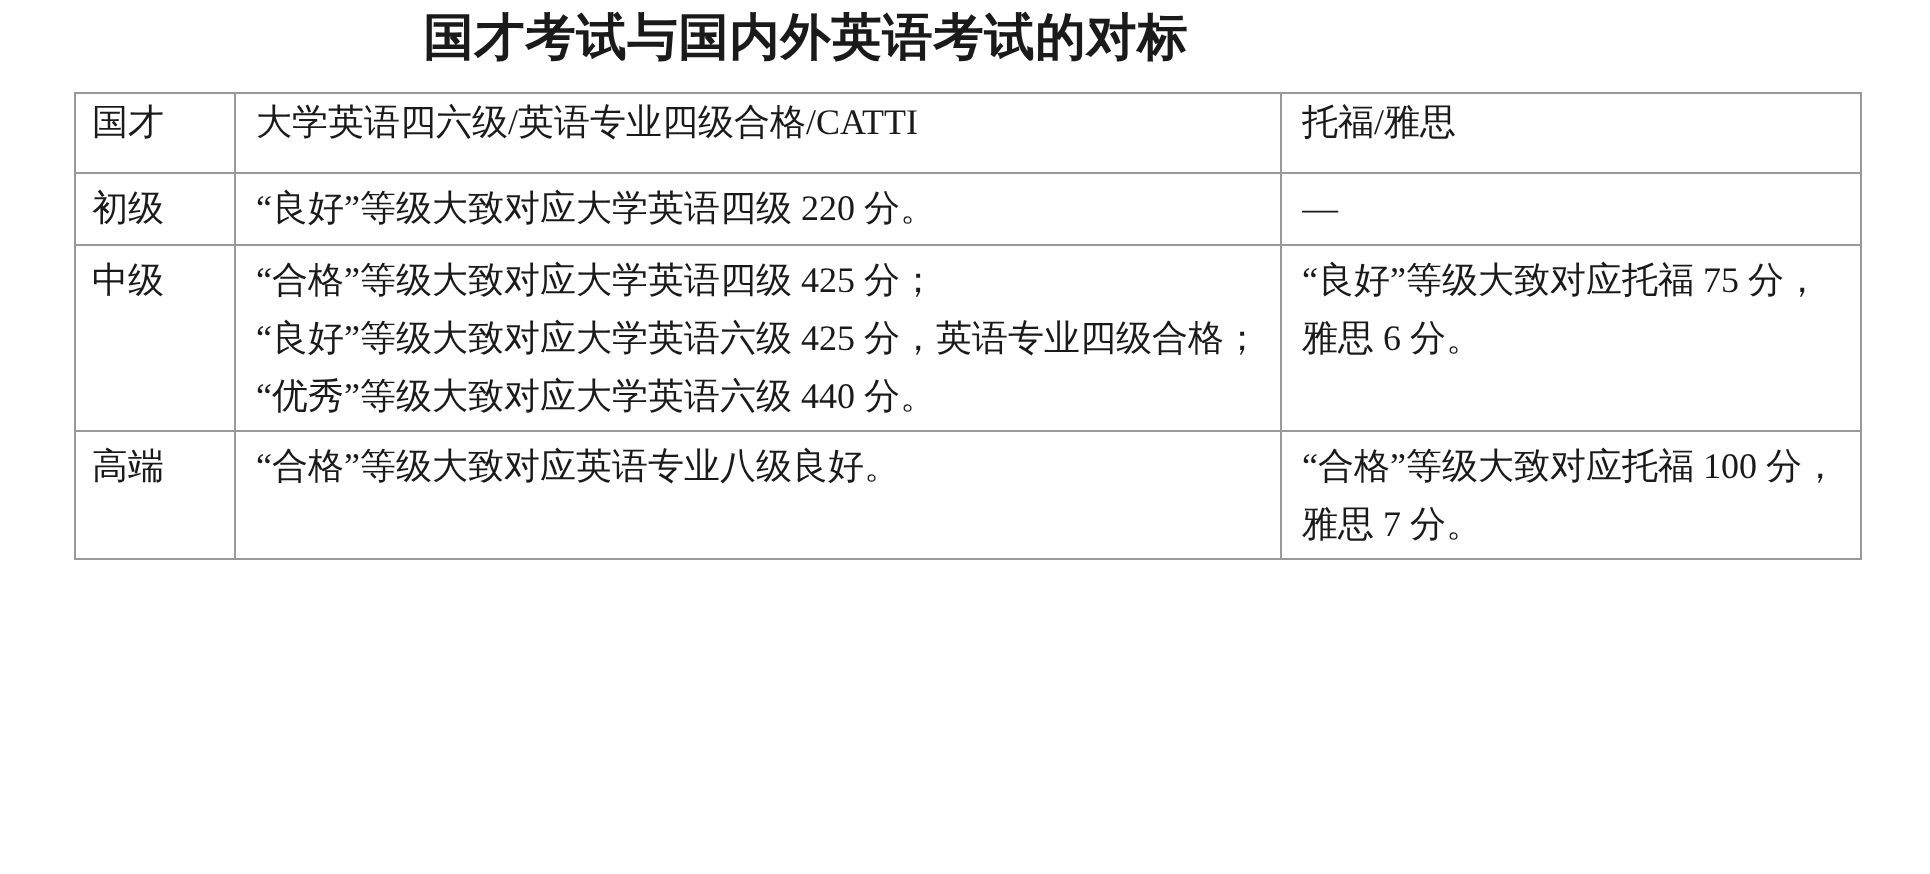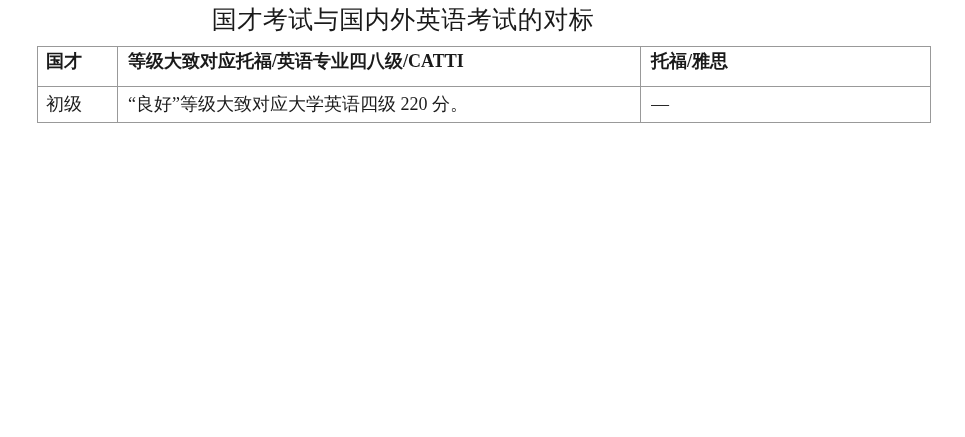--- a/index.html
+++ b/index.html
@@ -14,21 +14,21 @@
     font-family: "Liberation Serif", "DejaVu Serif", serif;
     color: var(--text);
     overflow: hidden;
   }
   .page { position: relative; width: 965px; height: 437px; }
   .doc-title {
     margin-top: 6px;
     width: 806px;
     text-align: center;
     font-size: 25px;
-    font-weight: normal;
+    font-weight: bold;
     line-height: 28px;
     letter-spacing: 0.5px;
   }
   table.compare {
     position: absolute;
     left: 37px; top: 40px;
     width: 893px;
     border-collapse: collapse;
     table-layout: fixed;
     font-size: 18px;
@@ -39,21 +39,21 @@
   th, td {
     border: 1px solid var(--border);
     font-weight: normal;
     text-align: left;
     vertical-align: top;
     padding: 3px 10px 2px 10px;
   }
   thead th {
     height: 40px;
     vertical-align: middle;
-    font-weight: bold;
+    font-weight: normal;
     padding-top: 1px; padding-bottom: 13px;
   }
   th.level, td.level { padding-left: 8px; }
   .line { line-height: 29px; white-space: nowrap; overflow: hidden; font-family: Liberation Serif, serif; }
   td.level .line { white-space: normal; }
   tbody tr:nth-child(1) { height: 36px; }
   tbody tr:nth-child(2) { height: 87px; }
   tbody tr:nth-child(3) { height: 62px; }
   tbody tr:nth-child(4) { height: 62px; }
   tbody tr:nth-child(5) { height: 63px; }
@@ -67,32 +67,58 @@
 
   <table class="compare">
     <colgroup>
       <col class="c-level">
       <col class="c-domestic">
       <col class="c-toefl">
     </colgroup>
     <thead>
       <tr>
         <th class="level">国才</th>
-        <th>等级大致对应托福/英语专业四八级/CATTI</th>
+        <th>大学英语四六级/英语专业四级合格/CATTI</th>
         <th>托福/雅思</th>
       </tr>
     </thead>
     <tbody>
         <tr>
       <td class="level">
             <div class="line">初级</div>
           </td>
       <td>
             <div class="line">“良好”等级大致对应大学英语四级 220 分。</div>
           </td>
       <td>
             <div class="line">—</div>
           </td>
     </tr>
+        <tr>
+      <td class="level">
+            <div class="line">中级</div>
+          </td>
+      <td>
+            <div class="line">“合格”等级大致对应大学英语四级 425 分；</div>
+            <div class="line">“良好”等级大致对应大学英语六级 425 分，英语专业四级合格；</div>
+            <div class="line">“优秀”等级大致对应大学英语六级 440 分。</div>
+          </td>
+      <td>
+            <div class="line">“良好”等级大致对应托福 75 分，</div>
+            <div class="line">雅思 6 分。</div>
+          </td>
+    </tr>
+        <tr>
+      <td class="level">
+            <div class="line">高端</div>
+          </td>
+      <td>
+            <div class="line">“合格”等级大致对应英语专业八级良好。</div>
+          </td>
+      <td>
+            <div class="line">“合格”等级大致对应托福 100 分，</div>
+            <div class="line">雅思 7 分。</div>
+          </td>
+    </tr>
       </tbody>
   </table>
 
 </div>
 
 </body></html>

